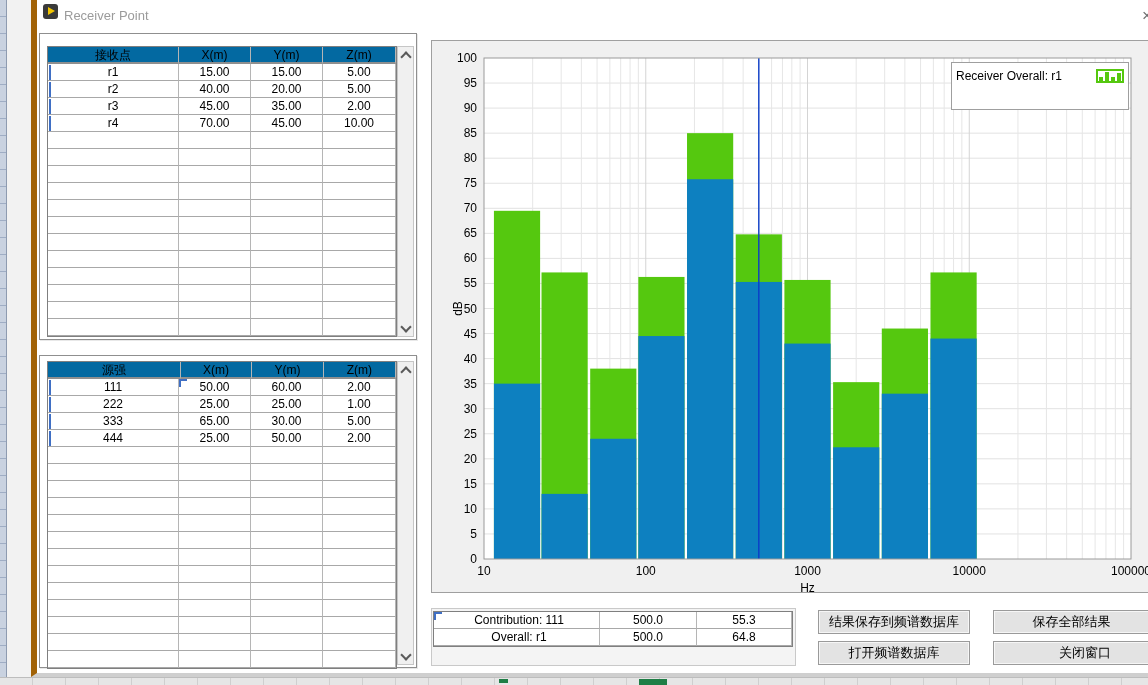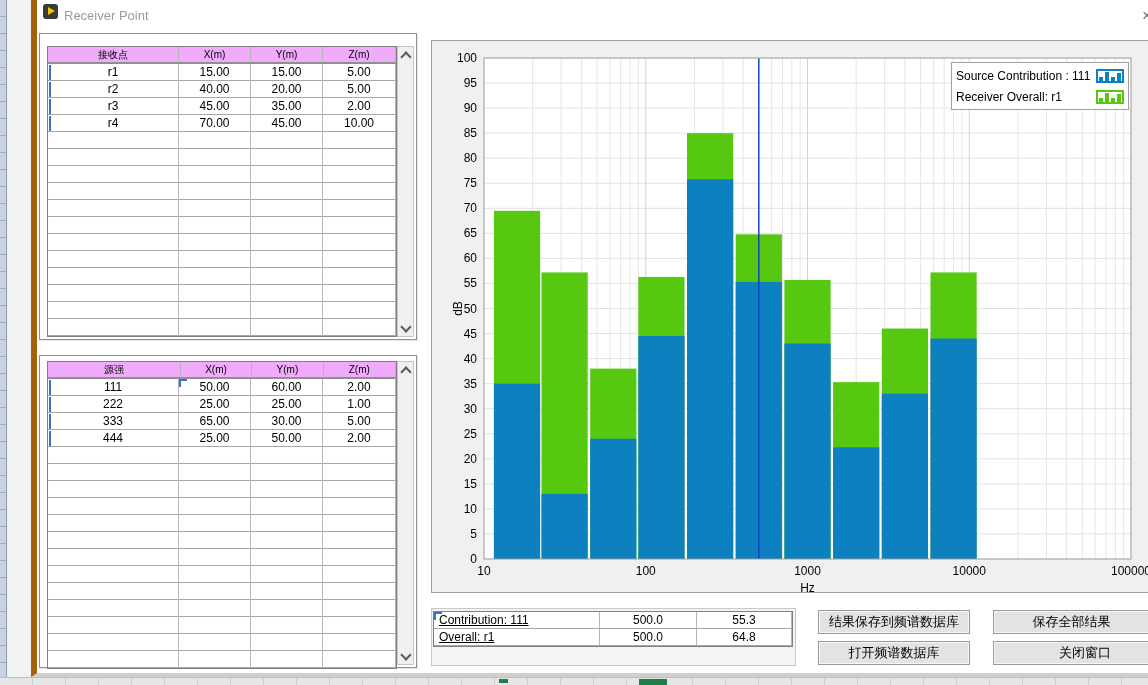--- a/index.html
+++ b/index.html
@@ -26,22 +26,22 @@
   
   .panel{position:absolute;background:#fff;border:1px solid #8f8f8f;box-sizing:border-box;box-shadow:1px 1px 0 #e8e8e8;}
   .panel-receiver{left:2px;top:33px;width:378px;height:307px;}
   .panel-source{left:2px;top:355px;width:378px;height:313px;}
 
   
   .lvtable{position:absolute;background:#fff;border:1px solid #7f7f7f;box-sizing:content-box;}
   .lvrow{display:flex;height:17px;position:relative;}
   .lvcell{box-sizing:border-box;height:17px;line-height:16px;font-size:12px;color:#000;text-align:center;
     border-right:1px solid #b5b5b5;border-bottom:1px solid #a8a8a8;overflow:hidden;white-space:nowrap;}
-  .lvcell.left{text-align:left;padding-left:5px;text-decoration:underline;}
-  .lvrow.lvhead .lvcell{background:#f0abfc;border-bottom:2px solid #8f8f8f;font-size:10px;}
+  .lvcell.left{text-align:center;padding-left:5px;}
+  .lvrow.lvhead .lvcell{background:#0369a1;border-bottom:2px solid #8f8f8f;font-size:12px;}
   .row-marker{position:absolute;left:1px;top:1px;width:2px;height:15px;background:#3f6fc4;z-index:2;}
   .focus-corner{position:absolute;left:0;top:0;width:6px;height:6px;
     border-left:2px solid #3f6fc4;border-top:2px solid #3f6fc4;z-index:2;}
 
   
   .vscroll{position:absolute;width:17px;background:#f0f0f0;border:1px solid #c6c6c6;box-sizing:border-box;}
   .sb-btn{position:absolute;left:0;width:15px;height:16px;background:#f0f0f0;}
   .sb-btn.down{bottom:0;}
   .chev{position:absolute;left:4px;width:6px;height:6px;border-left:2px solid #5a5a5a;border-top:2px solid #5a5a5a;}
   .chev.up{top:6px;transform:rotate(45deg);}
@@ -436,29 +436,20 @@
             <text x="213.75" y="534" text-anchor="middle">100</text>
             <text x="375.5" y="534" text-anchor="middle">1000</text>
             <text x="537.25" y="534" text-anchor="middle">10000</text>
             <text x="699" y="534" text-anchor="middle">100000</text>
             <text x="375.5" y="551" text-anchor="middle">Hz</text>
             <text x="30" y="267.5" text-anchor="middle" transform="rotate(-90 30 267.5)">dB</text>
           </g>
         </svg>
       <div class="legend">
         <div class="legend-row">
-          <span>Source Contribution : 111</span>
-          <div class="legend-icon" style="border-color: rgb(13, 128, 192);">
-              <i style="height: 4px; background: rgb(13, 128, 192);"></i>
-              <i style="height: 9px; background: rgb(13, 128, 192);"></i>
-              <i style="height: 4px; background: rgb(13, 128, 192);"></i>
-              <i style="height: 8px; background: rgb(13, 128, 192);"></i>
-            </div>
-        </div>
-        <div class="legend-row">
           <span>Receiver Overall: r1</span>
           <div class="legend-icon" style="border-color: rgb(85, 200, 15);">
               <i style="height: 4px; background: rgb(85, 200, 15);"></i>
               <i style="height: 9px; background: rgb(85, 200, 15);"></i>
               <i style="height: 4px; background: rgb(85, 200, 15);"></i>
               <i style="height: 8px; background: rgb(85, 200, 15);"></i>
             </div>
         </div>
       </div>
     </div>

